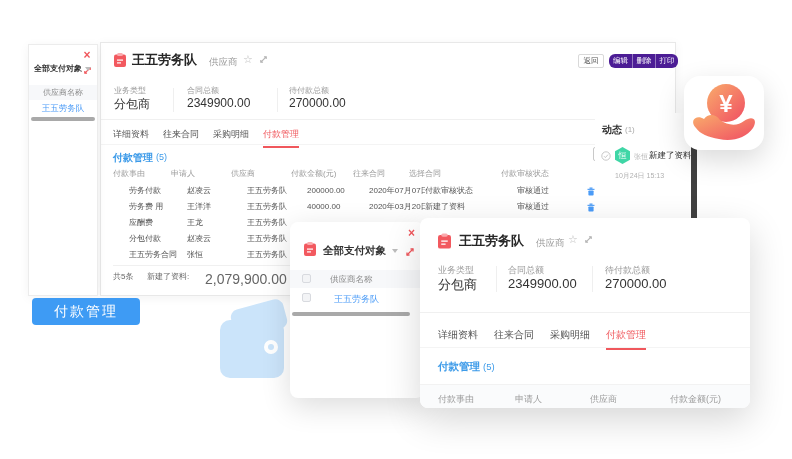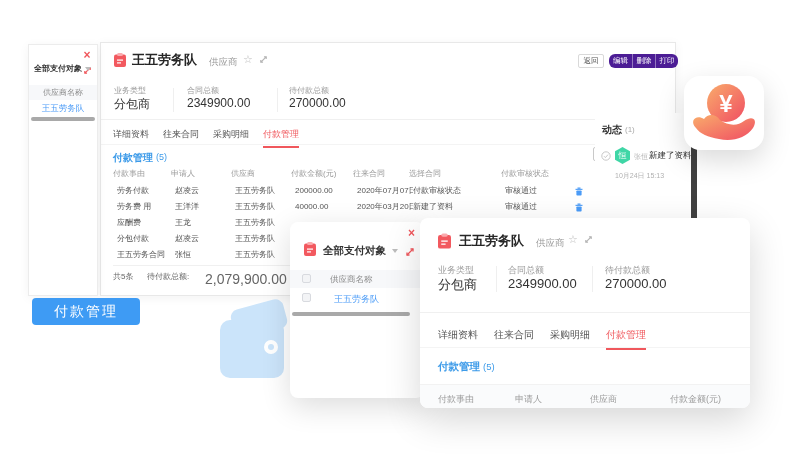--- a/index.html
+++ b/index.html
@@ -14,21 +14,21 @@
   .hscroll{position:absolute;height:4px;background:#A9A9A9;border-radius:2px}
   .vline{position:absolute;width:1px;background:#EFEFEF}
   .hline{position:absolute;height:1px;background:#F0F0F0}
   .slab{position:absolute;font-size:8px;color:#9B9B9B;white-space:nowrap}
   .sval{position:absolute;font-size:12px;font-weight:normal;color:#333;white-space:nowrap}
   .tab{font-size:9px;color:#555;padding-bottom:5px;white-space:nowrap}
   .tab.active{color:#F0575C;border-bottom:2px solid #F0575C}
   .tab2{font-size:10px;color:#555;padding-bottom:6px;white-space:nowrap}
   .tab2.active{color:#F0575C;border-bottom:2px solid #F0575C}
   .thead{position:absolute;top:0;font-size:8px;color:#9B9B9B;line-height:14px;white-space:nowrap}
-  .trow{position:absolute;left:4px;width:512px;height:16px}
+  .trow{position:absolute;left:16px;width:512px;height:16px}
   .cell{position:absolute;top:0;font-size:8px;line-height:16px;color:#555;white-space:nowrap;overflow:hidden}
   .c1{left:12px;width:56px}.c2{left:70px;width:58px}.c3{left:130px;width:58px}
   .c4{left:190px;width:60px}.c5{left:252px;width:56px}.c6{left:308px;width:88px}.c7{left:400px;width:64px}
   .closex{color:#F0575C;font-size:12px;line-height:12px;font-weight:bold}
   .star{color:#C0C0C0;font-size:11px;line-height:11px}
   .redgrp{position:absolute;display:flex;background:#4c1d95;border-radius:6px;height:14px}
   .rbtn{width:23px;font-size:7.5px;color:#fff;text-align:center;line-height:14px;white-space:nowrap}
   .rbtn + .rbtn{border-left:1px solid rgba(255,255,255,.4)}
   .backbtn{position:absolute;width:26px;height:14px;background:#fff;border:1px solid #D9D9D9;border-radius:2px;font-size:7.5px;color:#555;text-align:center;line-height:12px}
   .secttl{font-size:10px;font-weight:bold;color:#3D9BE9;white-space:nowrap}
@@ -142,21 +142,21 @@
     <span class="cell c3 lk">王五劳务队</span>
   </div>
   <div class="trow" style="top:204px">
     <span class="cell c1 lk">王五劳务合同</span>
     <span class="cell c2">张恒</span>
     <span class="cell c3 lk">王五劳务队</span>
   </div>
 
   <div class="hline" style="left:12px;top:222px;width:486px"></div>
   <span class="abs" style="left:12px;top:228px;font-size:8px;color:#666">共5条</span>
-  <span class="abs" style="left:46px;top:228px;font-size:8px;color:#666">待付款总额:</span>
+  <span class="abs" style="left:46px;top:228px;font-size:8px;color:#666">新建了资料:</span>
   <span class="abs" style="left:104px;top:228px;font-size:14px;color:#666">2,079,900.00</span>
 </div>
 
 <div class="win" style="left:595px;top:113px;width:102px;height:180px;border-right:6px solid #404040;z-index:2">
   <span class="abs" style="left:7px;top:10px;font-size:10px;font-weight:bold;color:#333">动态</span>
   <span class="abs" style="left:30px;top:12px;font-size:8px;color:#AAA">(1)</span>
   <div class="abs" style="left:4px;top:34px;width:96px;height:40px">
     <svg class="abs" style="left:2px;top:4px" width="10" height="10" viewBox="0 0 10 10">
       <circle cx="5" cy="5" r="4.2" fill="none" stroke="#C8C8C8" stroke-width="1"></circle>
       <path d="M3 5.2 L4.4 6.6 L7 3.6" fill="none" stroke="#C8C8C8" stroke-width="1"></path>

